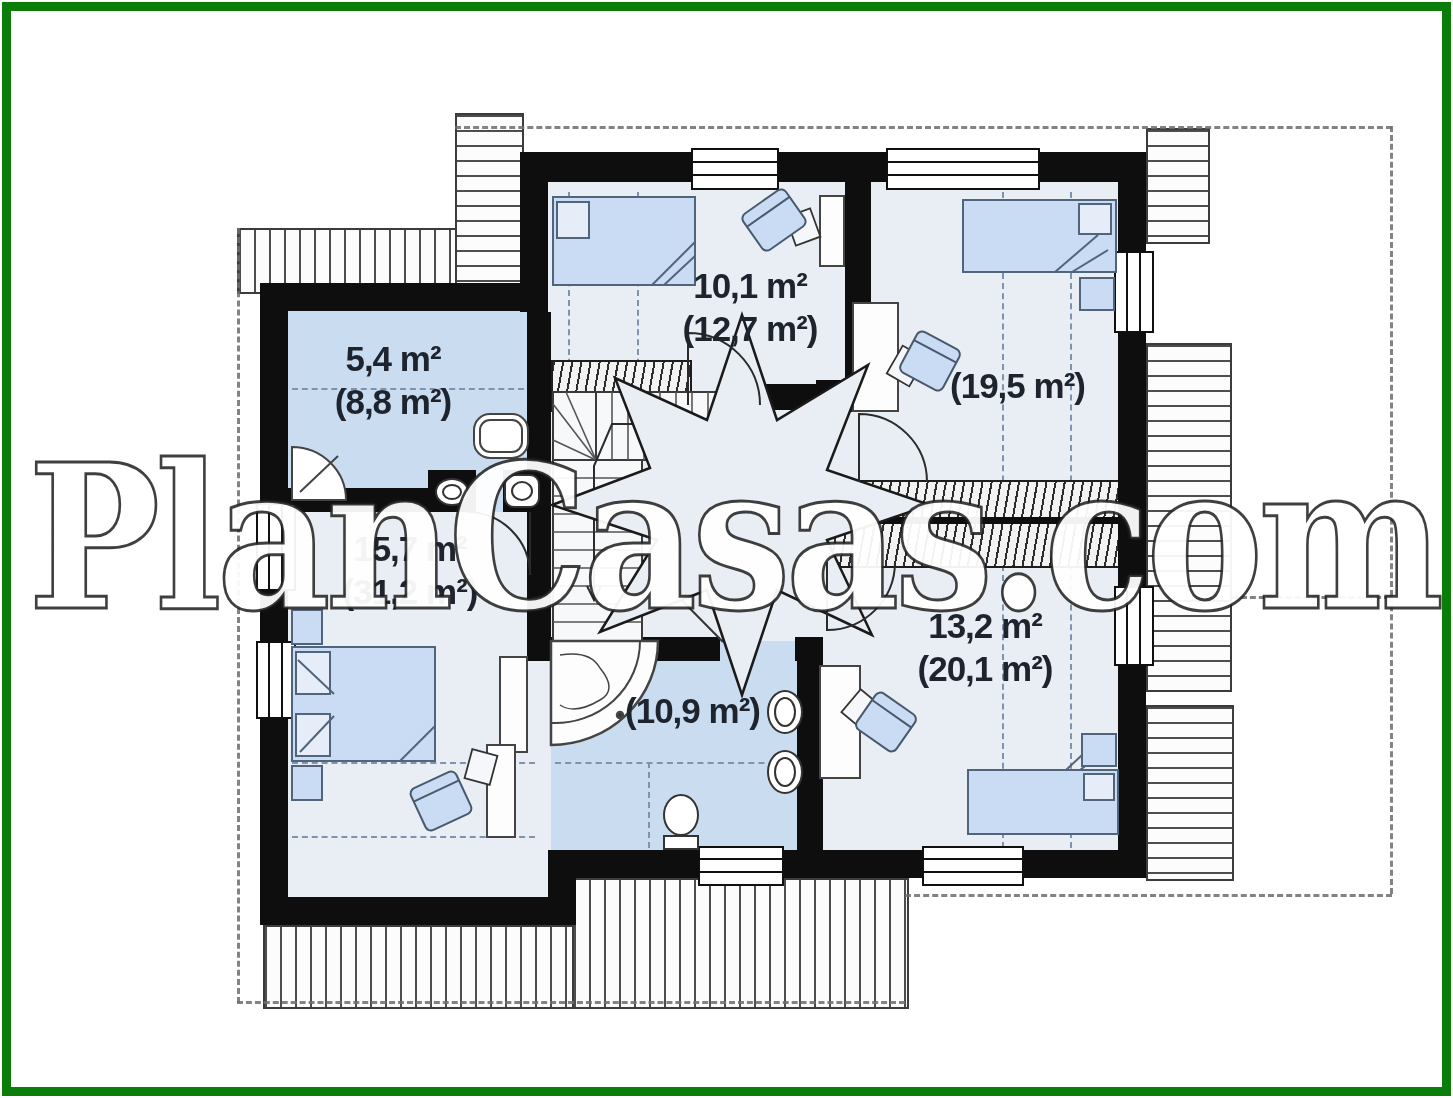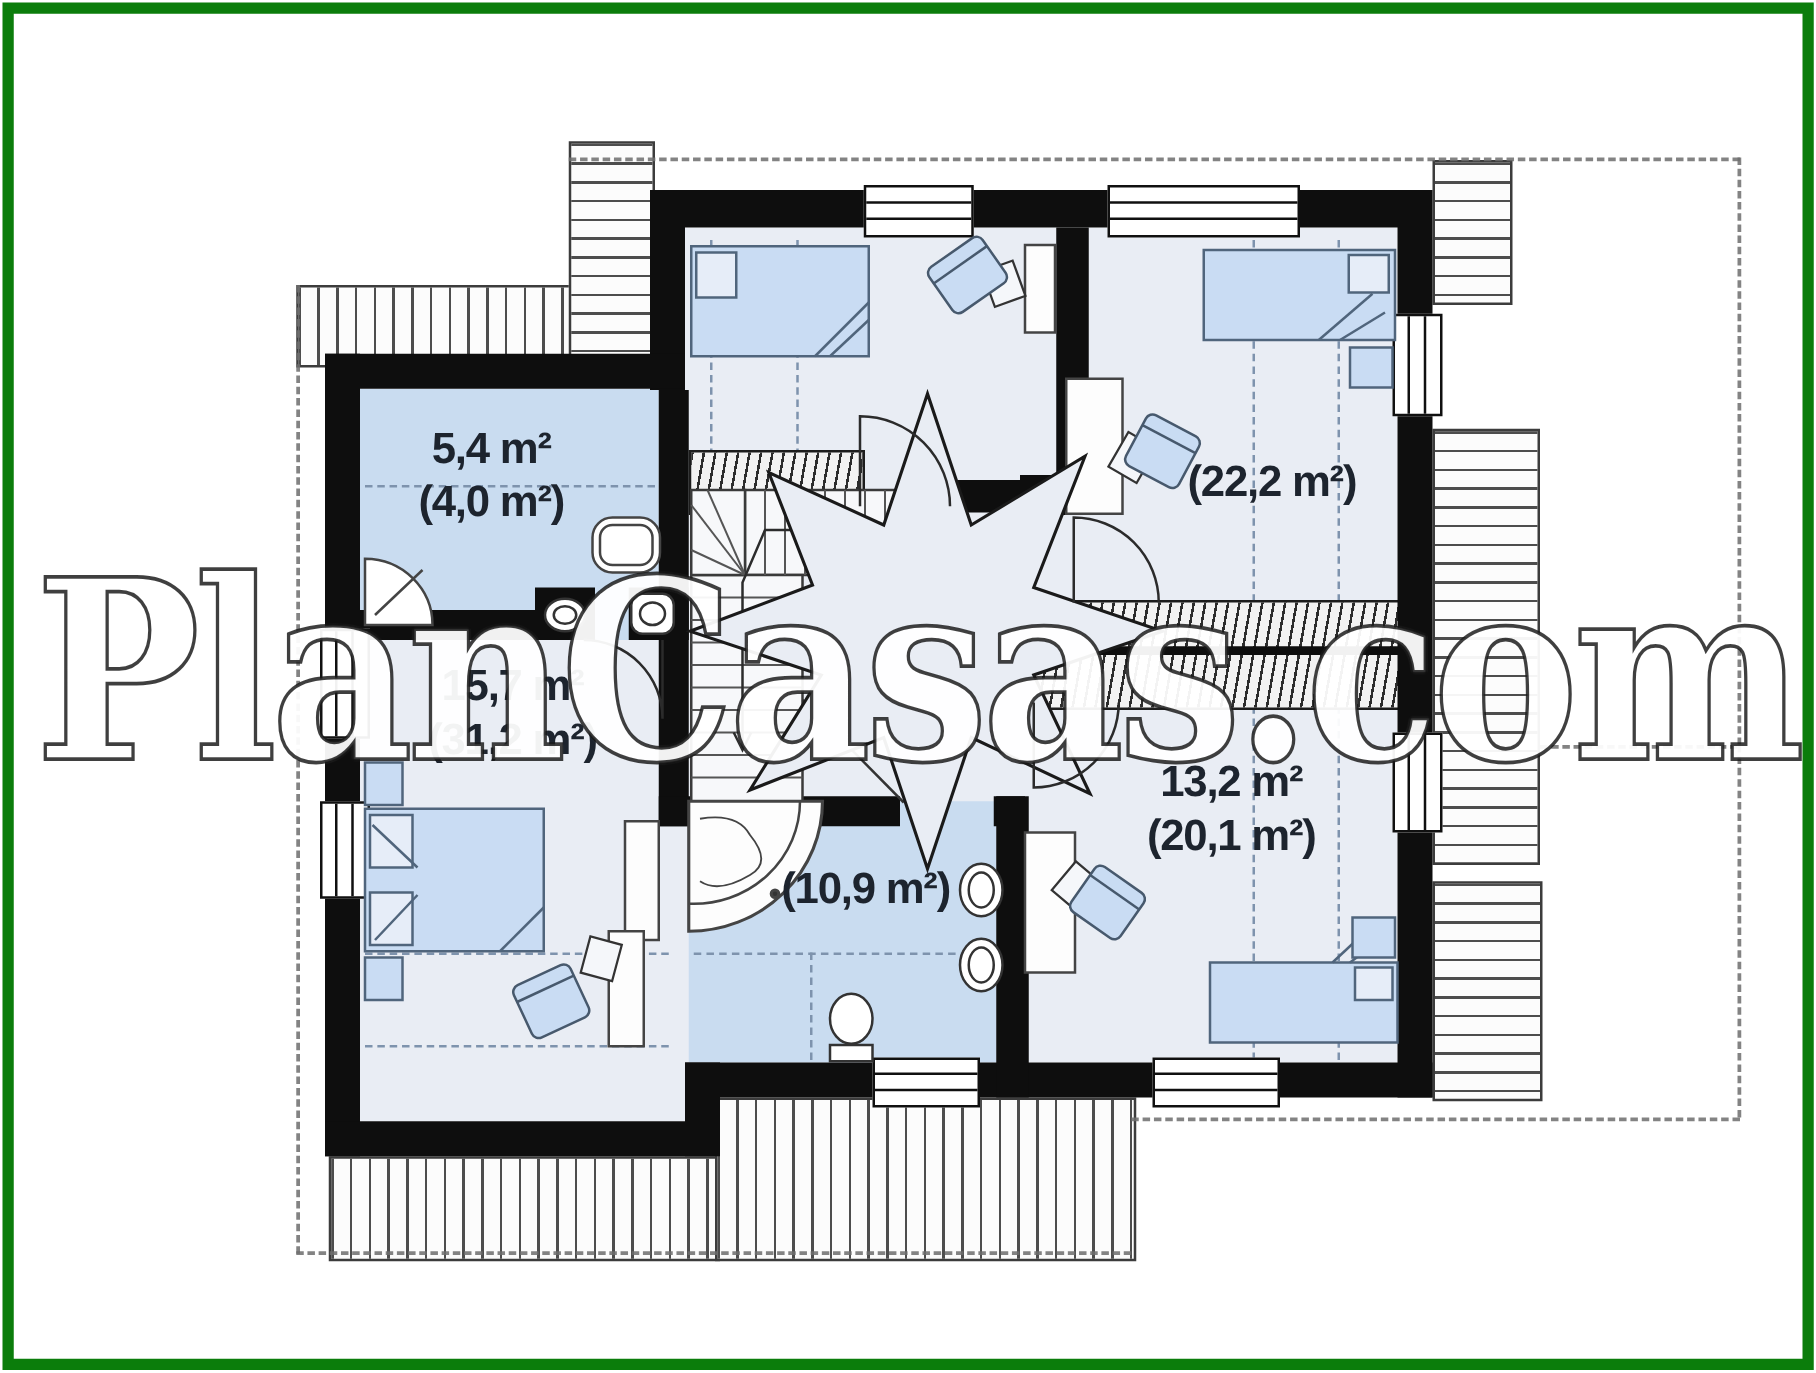--- a/index.html
+++ b/index.html
@@ -247,24 +247,28 @@
     <g stroke="#2b2b2b" stroke-width="2" fill="none">
       <path d="M688,405 L688,333 A72,72 0 0 1 760,405"></path>
       <path d="M859,482 L859,414 A68,68 0 0 1 927,482"></path>
       <path d="M827,562 L827,630 A68,68 0 0 0 895,562"></path>
       <path d="M530,512 L530,575 A63,63 0 0 0 467,512"></path>
     </g>
   </svg>
 
   <div class="room-label" style="left:268px;top:338px;width:250px;">
     <span>5,4 m²</span>
-    <span>(4,0 m²)</span>
+    <span>(8,8 m²)</span>
+  </div>
+  <div class="room-label" style="left:600px;top:265px;width:300px;">
+    <span>10,1 m²</span>
+    <span>(12,7 m²)</span>
   </div>
   <div class="room-label" style="left:880px;top:365px;width:275px;">
-    <span>(22,2 m²)</span>
+    <span>(19,5 m²)</span>
   </div>
   <div class="room-label" style="left:285px;top:528px;width:250px;">
     <span>15,7 m²</span>
     <span>(31,2 m²)</span>
   </div>
   <div class="room-label" style="left:560px;top:690px;width:265px;">
     <span>(10,9 m²)</span>
   </div>
   <div class="room-label" style="left:850px;top:605px;width:270px;">
     <span>13,2 m²</span>

